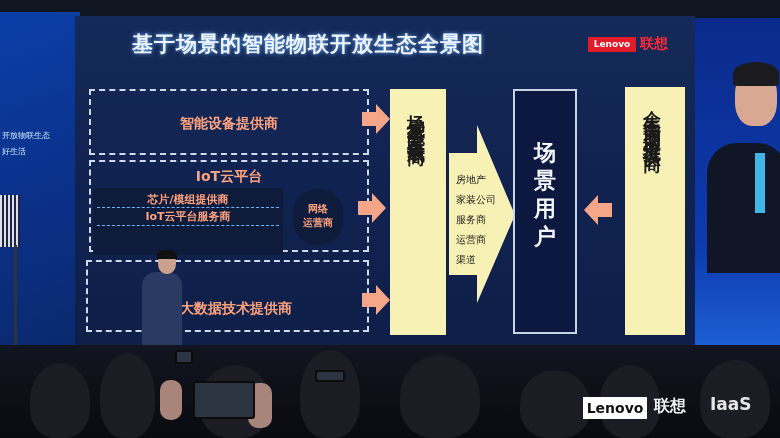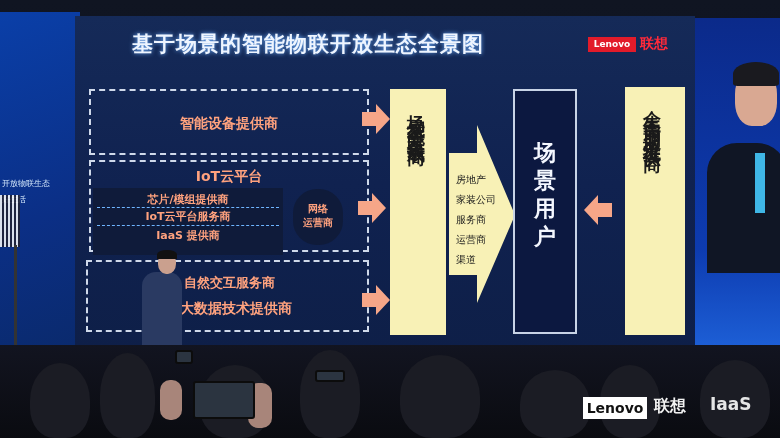--- a/index.html
+++ b/index.html
@@ -1,19 +1,19 @@
 <!DOCTYPE html>
 <html><head>
 <meta charset="utf-8">
 <style>
   html,body{margin:0;padding:0;}
   body{width:780px;height:438px;overflow:hidden;background:#0b0d14;position:relative;font-family:"DejaVu Sans",sans-serif;}
   .stage-bg{position:absolute;left:0;top:0;width:780px;height:438px;background:linear-gradient(180deg,#101522 0%,#0c1120 60%,#07080d 100%);}
   .side-screen-left{position:absolute;left:0;top:12px;width:80px;height:335px;background:linear-gradient(160deg,#0a3fa8 0%,#0b2f86 60%,#0a2a6d 100%);}
-  .side-screen-left .line{position:absolute;left:2px;font-size:8px;color:#d8ecff;white-space:nowrap;margin-top:48px;}
+  .side-screen-left .line{position:absolute;left:2px;font-size:8px;color:#d8ecff;white-space:nowrap;}
   .qr{position:absolute;left:0;top:183px;width:20px;height:52px;background:repeating-linear-gradient(90deg,#fff 0 2px,#223 2px 4px),#fff;opacity:.85;}
   .side-screen-right{position:absolute;left:695px;top:18px;width:85px;height:330px;background:linear-gradient(180deg,#0b2a8a 0%,#0d3bb0 70%,#1d5fd6 100%);overflow:hidden;}
   .head{position:absolute;left:40px;top:50px;width:42px;height:58px;border-radius:45% 45% 40% 40%;background:#d9a892;}
   .hair{position:absolute;left:38px;top:44px;width:46px;height:24px;border-radius:50% 50% 10% 10%;background:#1a1a1f;}
   .suit{position:absolute;left:12px;top:125px;width:80px;height:130px;border-radius:30px 30px 0 0;background:#101625;}
   .tie{position:absolute;left:60px;top:135px;width:10px;height:60px;background:#3fb6e6;}
   .main-screen{position:absolute;left:75px;top:16px;width:620px;height:335px;background:linear-gradient(180deg,#152a58 0%,#102250 50%,#0e1f48 100%);}
   .title{position:absolute;left:132px;top:30px;font-size:21px;font-weight:bold;color:#eef5ff;letter-spacing:1px;text-shadow:0 0 4px #6fb0ff;}
   .lenovo-badge{position:absolute;left:588px;top:37px;width:48px;height:15px;background:#e21b2a;color:#fff;font-size:9px;font-weight:bold;text-align:center;line-height:15px;}
   .lenovo-cn{position:absolute;left:640px;top:35px;font-size:14px;color:#ff2a3a;font-weight:bold;}
@@ -70,30 +70,28 @@
   <div class="orange-text" style="position:absolute;left:0;width:100%;top:24px;text-align:center;font-size:14px;">智能设备提供商</div>
 </div>
 
 <div class="dash-box" style="left:89px;top:160px;width:280px;height:92px;">
   <div class="orange-text" style="position:absolute;left:0;width:100%;top:6px;text-align:center;font-size:14px;">IoT云平台</div>
   <div class="inner-dark" style="left:2px;top:26px;width:190px;height:67px;">
     <div class="sublist orange-text" style="top:4px;">芯片/模组提供商</div>
     <div class="subdash" style="top:19px;"></div>
     <div class="sublist orange-text" style="top:21px;text-align:center;">IoT云平台服务商</div>
     <div class="subdash" style="top:37px;"></div>
-    <div class="sublist orange-text" style="top:40px;">IaaS 提供商</div>
   </div>
   <div class="inner-dark" style="left:202px;top:27px;width:50px;height:56px;border-radius:24px;">
     <div class="orange-text" style="position:absolute;left:0;width:100%;top:13px;text-align:center;font-size:10px;line-height:14px;">网络</div>
     <div class="orange-text" style="position:absolute;left:0;width:100%;top:27px;text-align:center;font-size:10px;line-height:14px;">运营商</div>
   </div>
 </div>
 
 <div class="dash-box" style="left:86px;top:260px;width:283px;height:72px;">
-  <div class="orange-text" style="position:absolute;left:96px;top:12px;font-size:13px;">自然交互服务商</div>
   <div class="orange-text" style="position:absolute;left:92px;top:38px;font-size:14px;">大数据技术提供商</div>
 </div>
 
 <svg style="position:absolute;left:362px;top:104px;" width="28" height="30">
     <polygon points="0,8 14,8 14,0 28,15 14,30 14,22 0,22" fill="#f6a688"></polygon>
   </svg>
 <svg style="position:absolute;left:358px;top:193px;" width="28" height="30">
     <polygon points="0,8 14,8 14,0 28,15 14,30 14,22 0,22" fill="#f6a688"></polygon>
   </svg>
 <svg style="position:absolute;left:362px;top:285px;" width="28" height="30">

